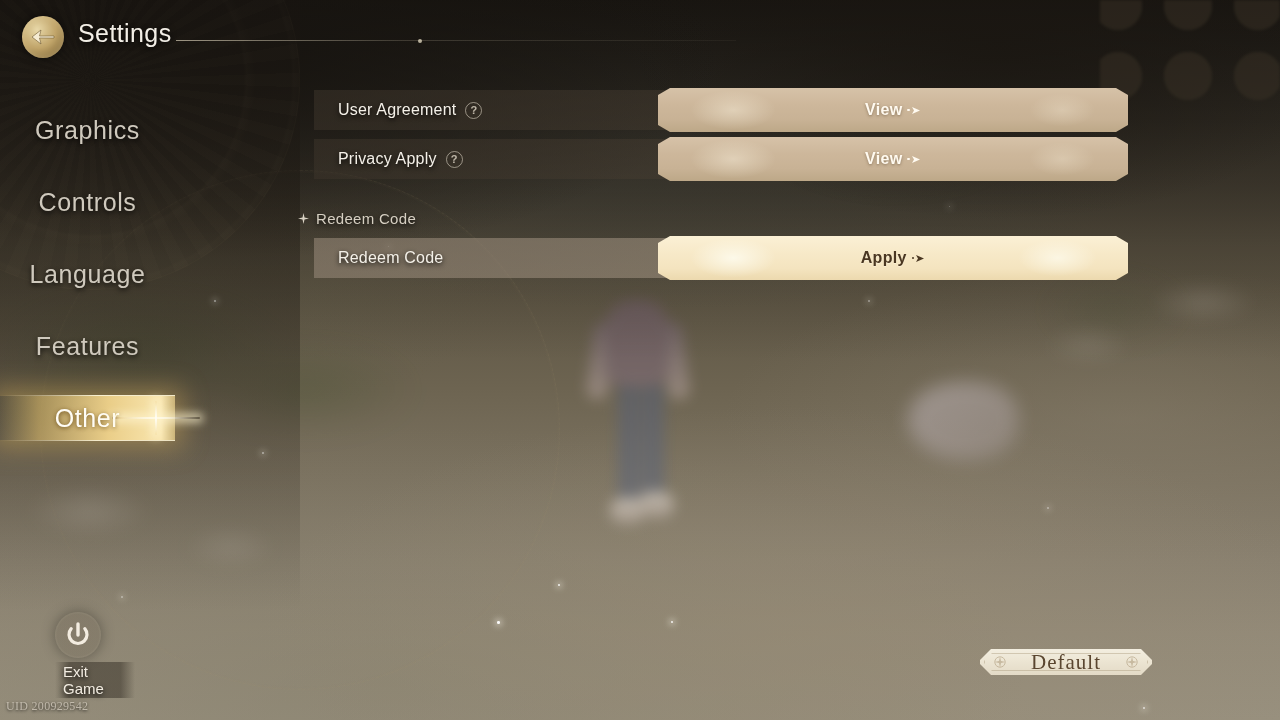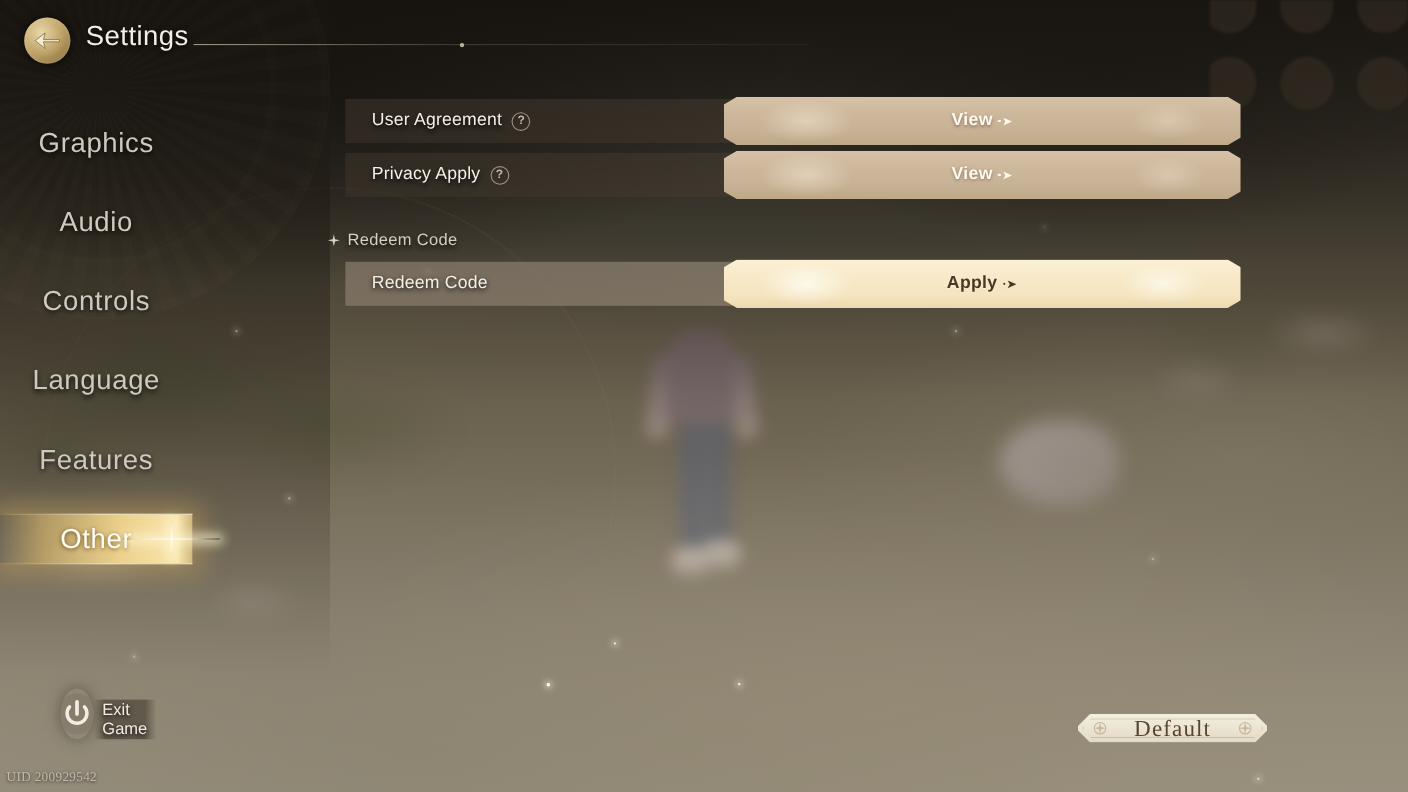--- a/index.html
+++ b/index.html
@@ -231,22 +231,22 @@
       radial-gradient(ellipse 13% 64% at 16% 50%, rgba(255,255,245,.75), rgba(0,0,0,0) 70%),
       radial-gradient(ellipse 12% 60% at 85% 50%, rgba(255,255,245,.62), rgba(0,0,0,0) 70%);
   }
   .arrow{ display:inline-flex; align-items:center; gap:2px; }
   .arrow .dot{ width:2.5px; height:2.5px; background:currentColor; border-radius:50%; display:block; }
 
   .gap{ height:18px; }
 
   
   #exit{
-    position:absolute; left:55px; top:626px; width:80px; display:flex;
-    flex-direction:row; align-items:flex-end; cursor:pointer;
+    position:absolute; left:55px; top:612px; width:80px; display:flex;
+    flex-direction:column; align-items:flex-start; cursor:pointer;
   }
   #exit .ring{
     width:46px; height:46px; border-radius:50%;
     background:radial-gradient(circle at 50% 50%, rgba(120,108,92,.42), rgba(90,80,66,.18) 64%, rgba(0,0,0,0) 72%);
     display:flex; align-items:center; justify-content:center;
     box-shadow:0 0 14px rgba(0,0,0,.35);
   }
   #exit .cap{
     margin-top:4px; font-size:15px; color:#f2ece1; text-shadow:0 2px 5px rgba(0,0,0,.9);
     background:linear-gradient(90deg, rgba(40,34,26,0), rgba(40,34,26,.45) 18%, rgba(40,34,26,.45) 82%, rgba(40,34,26,0));
@@ -321,23 +321,20 @@
   </div>
   <div id="title">Settings</div>
   <div id="title-rule"></div>
 </div>
 
 <div id="nav">
   <div class="nav-item">
     <span class="lbl">Graphics</span>
   </div>
   <div class="nav-item">
-    <span class="lbl">Audio</span>
-  </div>
-  <div class="nav-item">
     <span class="lbl">Controls</span>
   </div>
   <div class="nav-item">
     <span class="lbl">Language</span>
   </div>
   <div class="nav-item">
     <span class="lbl">Features</span>
   </div>
   <div class="nav-item active">
     <span class="glowbar"></span>

